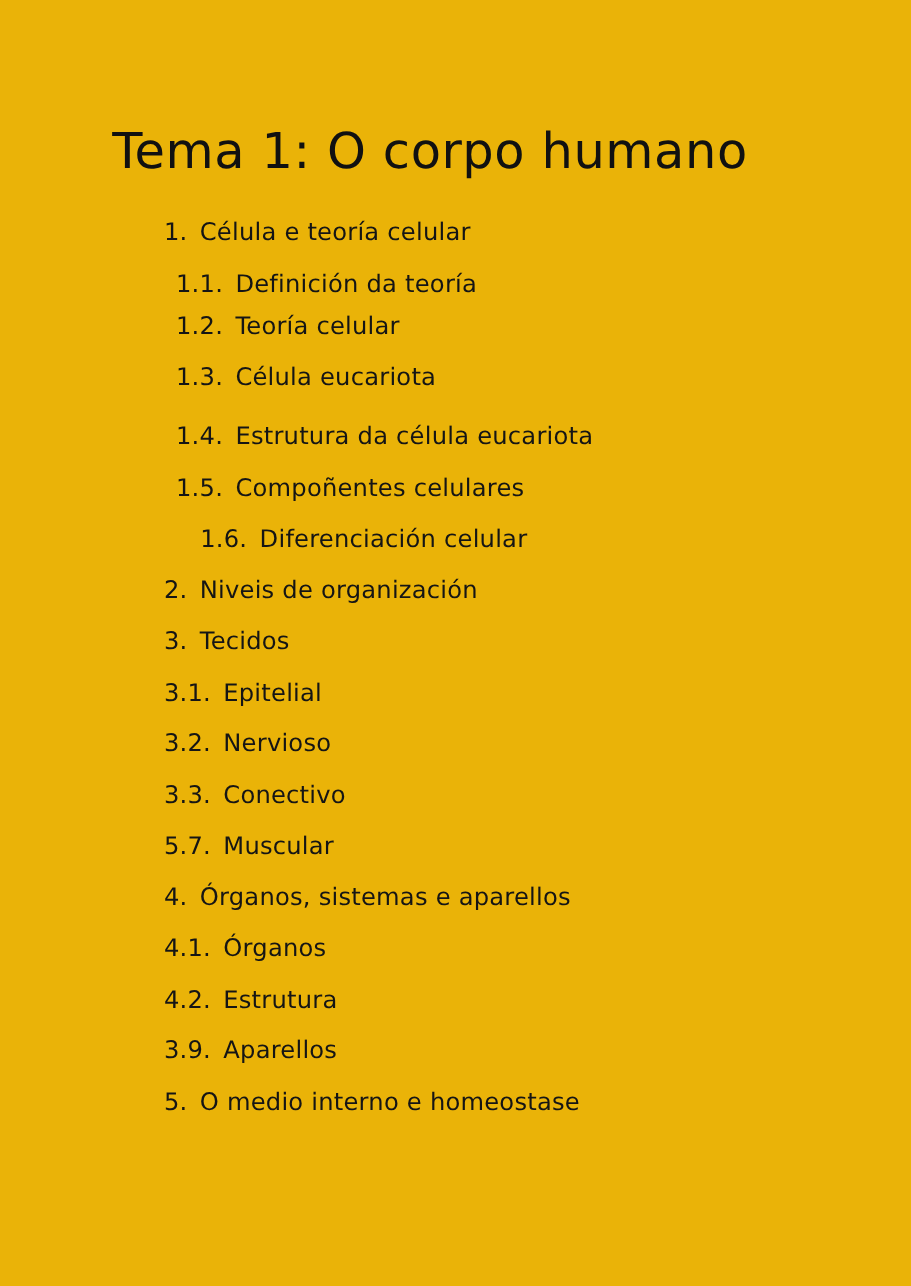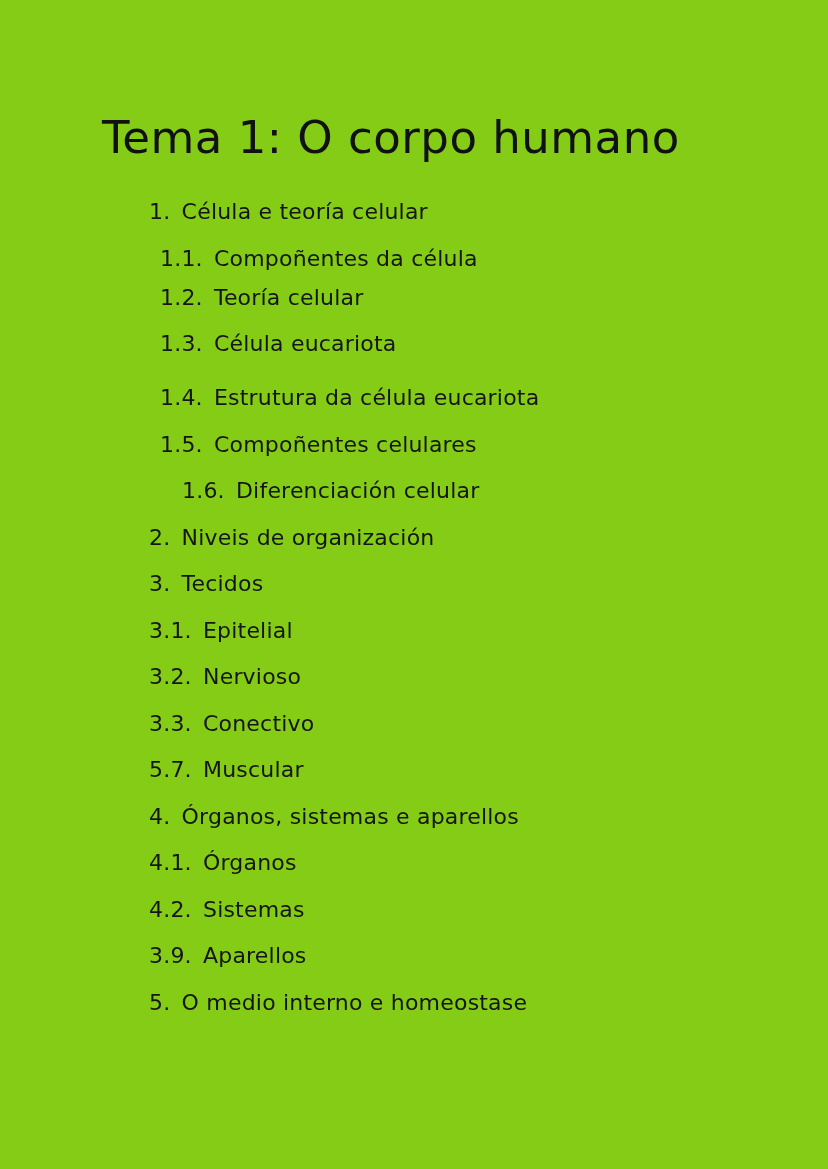--- a/index.html
+++ b/index.html
@@ -13,21 +13,21 @@
       position: relative;
       overflow: hidden;
       color: #111111;
       font-family: "DejaVu Sans", sans-serif;
     }
     .page {
       position: absolute;
       left: 0; top: 0;
       width: 828px;
       height: 1169px;
-      background: #84cc16;
+      background: #eab308;
     }
     .title {
       position: absolute;
       left: 102px;
       top: 108px;
       font-size: 45px;
       font-weight: normal;
       letter-spacing: 0.5px;
       margin: 0;
       line-height: 60px;
@@ -55,21 +55,21 @@
 <div class="page">
   <h1 class="title">Tema 1: O corpo humano</h1>
 
   <div>
     <div class="toc-line lvl1" style="top:198px;">
       <span class="num">1.</span>
       <span>Célula e teoría celular</span>
     </div>
     <div class="toc-line lvl2a" style="top:245px;">
       <span class="num">1.1.</span>
-      <span>Compoñentes da célula</span>
+      <span>Definición da teoría</span>
     </div>
     <div class="toc-line lvl2a" style="top:284px;">
       <span class="num">1.2.</span>
       <span>Teoría celular</span>
     </div>
     <div class="toc-line lvl2a" style="top:330px;">
       <span class="num">1.3.</span>
       <span>Célula eucariota</span>
     </div>
     <div class="toc-line lvl2a" style="top:384px;">
@@ -111,21 +111,21 @@
     <div class="toc-line lvl1" style="top:803px;">
       <span class="num">4.</span>
       <span>Órganos, sistemas e aparellos</span>
     </div>
     <div class="toc-line lvl2b" style="top:849px;">
       <span class="num">4.1.</span>
       <span>Órganos</span>
     </div>
     <div class="toc-line lvl2b" style="top:896px;">
       <span class="num">4.2.</span>
-      <span>Sistemas</span>
+      <span>Estrutura</span>
     </div>
     <div class="toc-line lvl2b" style="top:942px;">
       <span class="num">3.9.</span>
       <span>Aparellos</span>
     </div>
     <div class="toc-line lvl1" style="top:989px;">
       <span class="num">5.</span>
       <span>O medio interno e homeostase</span>
     </div>
   </div>

